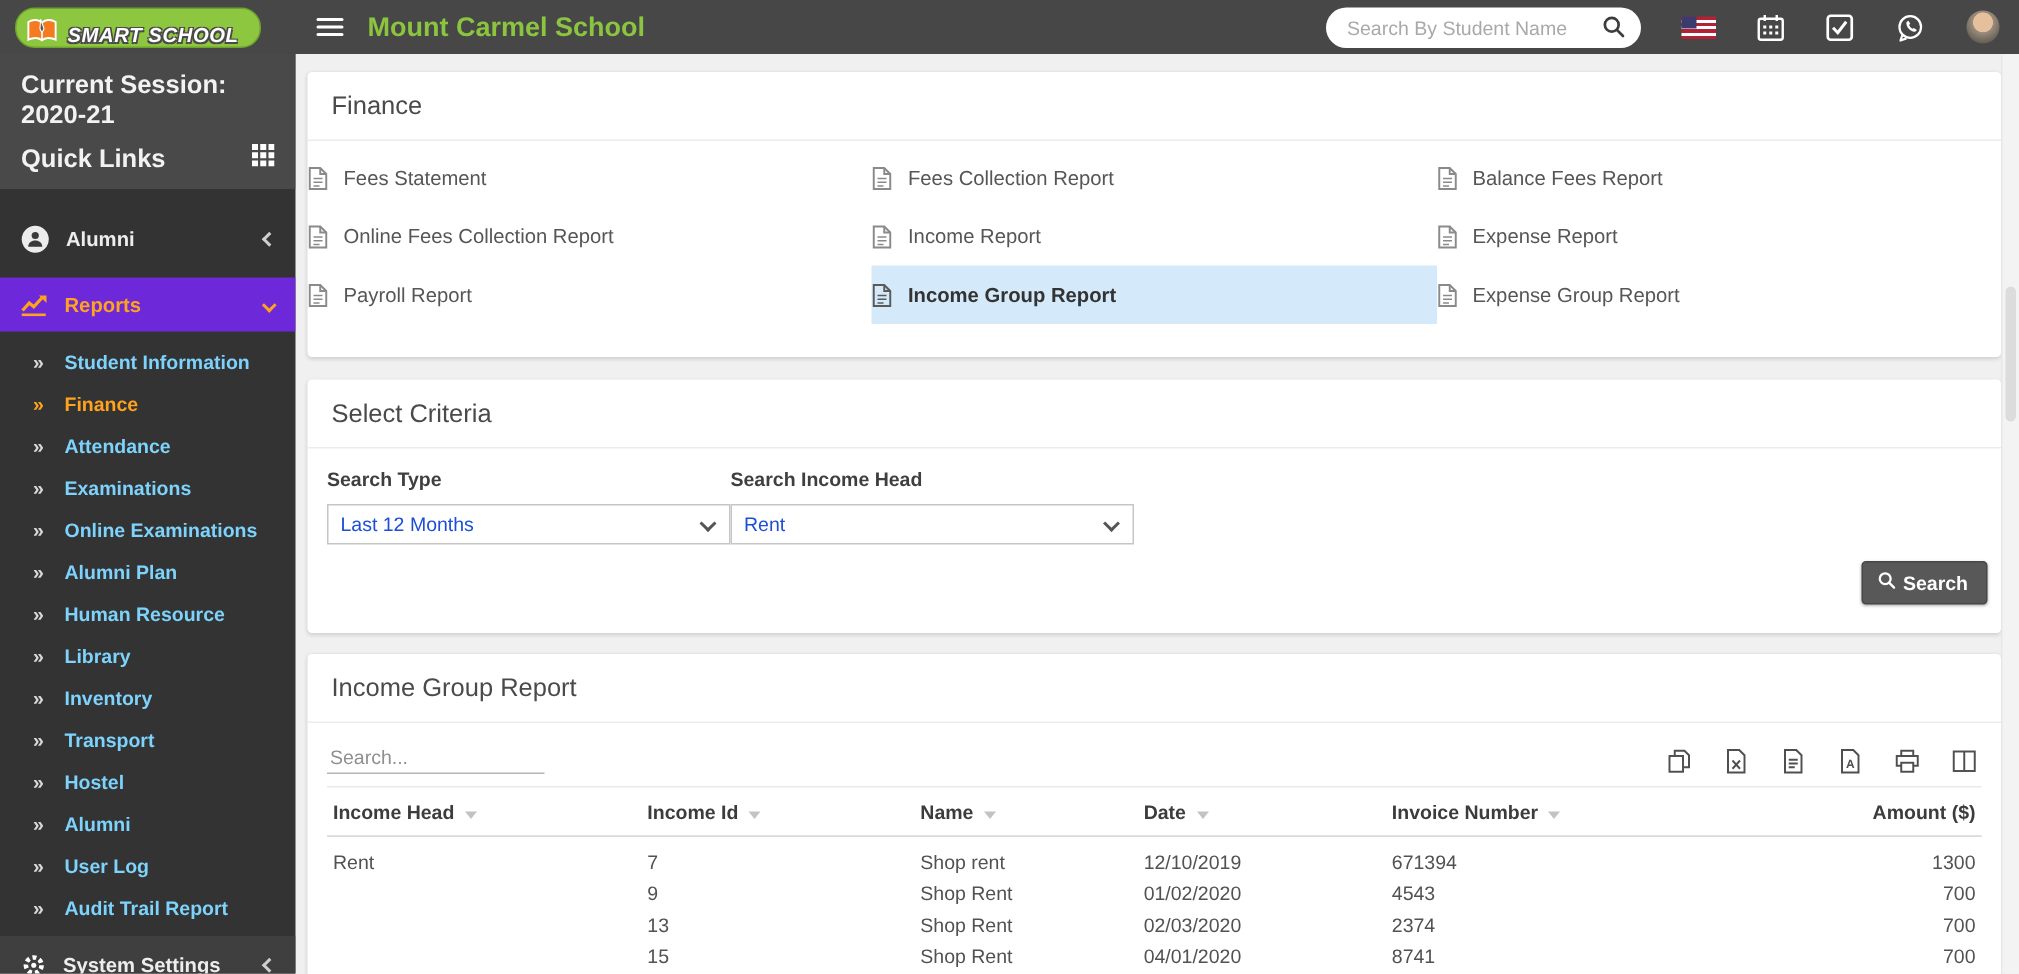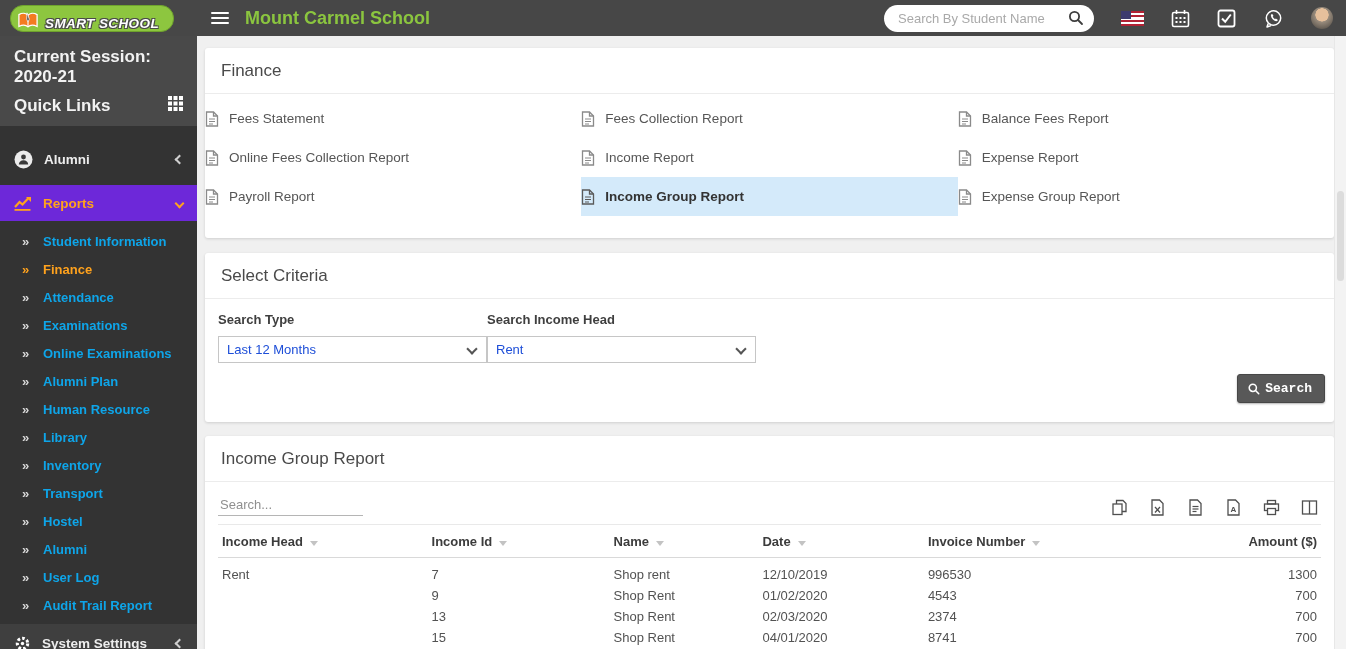--- a/index.html
+++ b/index.html
@@ -41,21 +41,21 @@
   .side-item.reports { background:#6d28d9; }
   .side-item.reports .label { color:#ffa21d; }
   .chev { width:7px; height:7px; border-left:2px solid #cfcfcf; border-bottom:2px solid #cfcfcf; display:inline-block; }
   .chev-left { transform:rotate(45deg); }
   .chev-down { transform:rotate(-45deg); }
   .chev.orange { border-color:#ffa21d; }
   .side-spacer { flex:1; }
   .submenu { padding:6px 0 5px; }
   .sub-item { height:28px; display:flex; align-items:center; padding:0 14px 0 22px; cursor:pointer; }
   .sub-item .arrows { color:#d8d8d8; font-size:13px; font-weight:bold; width:21px; }
-  .sub-item .slabel { color:#0ea5e9; font-size:13px; font-weight:bold; }
+  .sub-item .slabel { color:#7dd3fc; font-size:13px; font-weight:bold; }
   .sub-item.active .slabel, .sub-item.active .arrows { color:#ffa21d; }
   .side-item.settings { background:#3f3f3f; height:38px; }
   .alumni-badge { width:19px; height:19px; flex:0 0 19px; }
 
   
   .main { position:absolute; left:197px; top:36px; right:0; bottom:0; background:#f0f0f0; }
   .scroll-gutter { position:absolute; right:0; top:0; width:12px; bottom:0; background:#f3f3f3; border-left:1px solid #e7e7e7; }
   .scroll-thumb { position:absolute; right:2px; top:155px; width:7px; height:90px; background:#dcdcdc; border-radius:4px; cursor:pointer; }
   .card { position:absolute; left:8px; right:12px; background:#fff; border-radius:3px;
     box-shadow:0 1px 3px rgba(0,0,0,.14); }
@@ -73,22 +73,22 @@
   .field-group { width:269px; }
   .field-label { font-size:13px; font-weight:bold; color:#3f3f3f; margin-bottom:9px; }
   .select-wrap { position:relative; }
   .select-wrap select { width:100%; height:27px; border:1px solid #c6c6c6; border-radius:0;
     font-size:13px; color:#1d4ed8; padding:0 24px 0 8px; background:#fff; appearance:none; -webkit-appearance:none;
     font-family:"Liberation Sans",sans-serif; outline:none; cursor:pointer; }
   .select-wrap::after { content:""; position:absolute; right:11px; top:9px; width:6px; height:6px;
     border-left:2px solid #555; border-bottom:2px solid #555; transform:rotate(-45deg); pointer-events:none; }
   .search-btn { position:absolute; right:9px; bottom:19px; background:#585858; border:1px solid #474747;
     border-radius:3px; color:#fff; font-size:13px; font-weight:bold; padding:6px 12px 6px 10px;
-    display:flex; align-items:center; gap:5px; cursor:pointer; box-shadow:0 1px 2px rgba(0,0,0,.3);
-    font-family:Liberation Mono, monospace; }
+    display:flex; gap:5px; cursor:pointer; box-shadow:0 1px 2px rgba(0,0,0,.3);
+    font-family:Liberation Sans, sans-serif; }
 
   #card-report { top:400px; height:265px; }
   .report-toolbar { display:flex; align-items:flex-end; justify-content:space-between; padding:12px 13px 8px; }
   .table-search { border:none; border-bottom:1px solid #b5b5b5; width:145px; font-size:13px; color:#444;
     padding:3px 2px; outline:none; font-family:"Liberation Sans",sans-serif; }
   .table-search::placeholder { color:#8f8f8f; }
   .export-icons { display:flex; align-items:center; gap:21px; padding-right:3px; }
   .exp { color:#4f4f4f; cursor:pointer; display:flex; }
   table.report { width:calc(100% - 26px); margin:0 13px; border-collapse:collapse; }
   table.report th { text-align:left; font-size:13px; color:#3c3c3c; padding:9px 4px 8px;
@@ -464,21 +464,21 @@
           <th style="width:21%"><span>Invoice Number</span><span class="sort-caret"></span></th>
           <th class="num"><span>Amount ($)</span></th>
         </tr>
       </thead>
       <tbody>
         <tr class="first">
           <td>Rent</td>
             <td>7</td>
           <td>Shop rent</td>
             <td>12/10/2019</td>
-          <td>996530</td>
+          <td>671394</td>
             <td class="num">1300</td>
         </tr>
         <tr>
           <td></td>
             <td>9</td>
           <td>Shop Rent</td>
             <td>01/02/2020</td>
           <td>4543</td>
             <td class="num">700</td>
         </tr>

